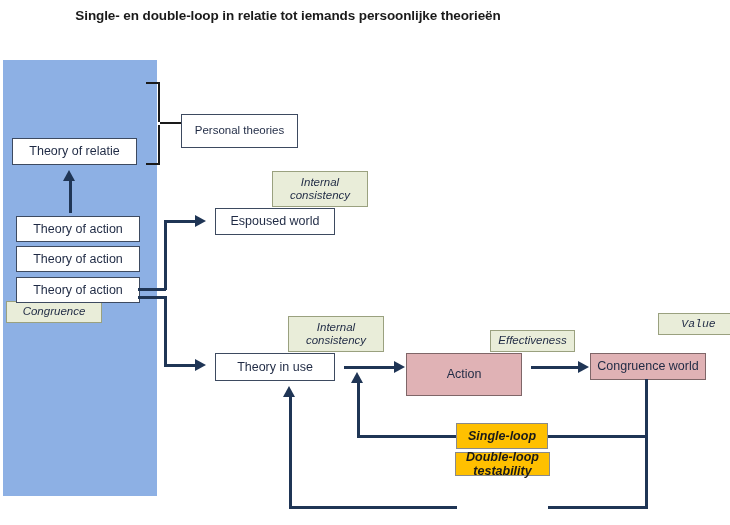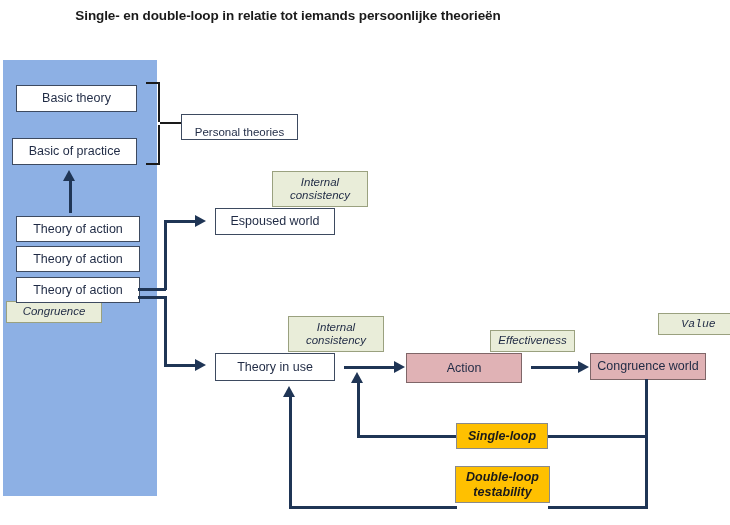--- a/index.html
+++ b/index.html
@@ -60,26 +60,23 @@
 </style>
 </head>
 <body>
 
 <div id="stage">
 
   <div class="title">Single- en double-loop in relatie tot iemands persoonlijke theorieën</div>
 
   <div class="bluepanel"></div>
 
-  <div class="box wbox" style="left:16px;top:85px;width:121px;height:27px;">
-    <span>Basic theory</span>
-  </div>
 
   <div class="box wbox" style="left:12px;top:138px;width:125px;height:27px;">
-    <span>Basic of practice</span>
+    <span>Theory of relatie</span>
   </div>
 
   <div class="ln vln" style="left:69px;top:180px;height:33px;"></div>
   <div class="arrow arr-up" style="left:63px;top:170px;"></div>
 
   <div class="box wbox" style="left:16px;top:216px;width:124px;height:26px;">
     <span>Theory of action</span>
   </div>
 
   <div class="box wbox" style="left:16px;top:246px;width:124px;height:26px;">
@@ -96,21 +93,21 @@
 
   <div class="bracket">
     <div class="bseg" style="left:146px;top:82px;width:14px;height:2.2px;"></div>
     <div class="bseg" style="left:158px;top:82px;width:2.2px;height:40px;"></div>
     <div class="bseg" style="left:158px;top:125px;width:2.2px;height:40px;"></div>
     <div class="bseg" style="left:146px;top:163px;width:14px;height:2.2px;"></div>
     <div class="bseg" style="left:160px;top:122px;width:10px;height:2.2px;"></div>
     <div class="bseg" style="left:168px;top:122px;width:14px;height:2.2px;"></div>
   </div>
 
-  <div class="box wbox" style="left:181px;top:114px;width:117px;height:26px;font-size:11.5px;align-items:flex-end;">
+  <div class="box wbox" style="left:181px;top:114px;width:117px;height:34px;font-size:11.5px;">
     <span>Personal theories</span>
   </div>
 
   <div class="ln hln" style="left:138px;top:288px;width:28px;"></div>
   <div class="ln vln" style="left:164px;top:220px;height:70px;"></div>
   <div class="ln hln" style="left:164px;top:220px;width:32px;"></div>
   <div class="arrow arr-right" style="left:195px;top:215px;"></div>
 
   <div class="ln hln" style="left:138px;top:296px;width:28px;"></div>
   <div class="ln vln" style="left:164px;top:296px;height:70px;"></div>
@@ -133,21 +130,21 @@
     <span>Theory in use</span>
   </div>
 
   <div class="ln hln" style="left:344px;top:366px;width:52px;"></div>
   <div class="arrow arr-right" style="left:394px;top:361px;"></div>
 
   <div class="box gbox" style="left:490px;top:330px;width:85px;height:22px;">
     <span>Effectiveness</span>
   </div>
 
-  <div class="box pbox" style="left:406px;top:353px;width:116px;height:30px;">
+  <div class="box pbox" style="left:406px;top:353px;width:116px;height:43px;">
     <span>Action</span>
   </div>
 
   <div class="ln hln" style="left:531px;top:366px;width:49px;"></div>
   <div class="arrow arr-right" style="left:578px;top:361px;"></div>
 
   <div class="box gbox" style="left:658px;top:313px;width:81px;height:22px;font-family:Liberation Mono, monospace;">
     <span>Value</span>
   </div>
 
@@ -166,18 +163,18 @@
   <div class="box obox" style="left:456px;top:423px;width:92px;height:26px;">
     <span>Single-loop</span>
   </div>
 
   <div class="ln hln" style="left:548px;top:506px;width:99px;"></div>
 
   <div class="ln hln" style="left:289px;top:506px;width:168px;"></div>
   <div class="ln vln" style="left:289px;top:396px;height:112px;"></div>
   <div class="arrow arr-up" style="left:283px;top:386px;"></div>
 
-  <div class="box obox" style="left:455px;top:466px;width:95px;height:37px;white-space:pre-line;">
+  <div class="box obox" style="left:455px;top:452px;width:95px;height:24px;white-space:pre-line;">
     <span>Double-loop
 testability</span>
   </div>
 
 </div>
 
 </body></html>

